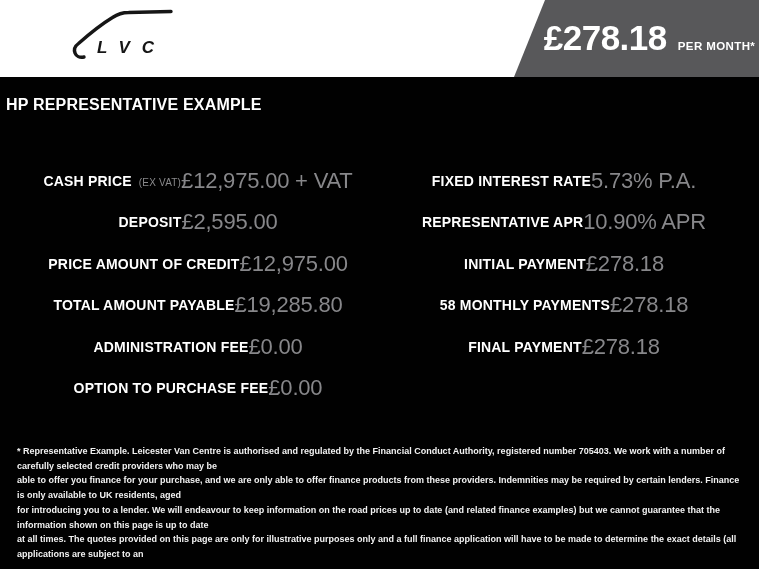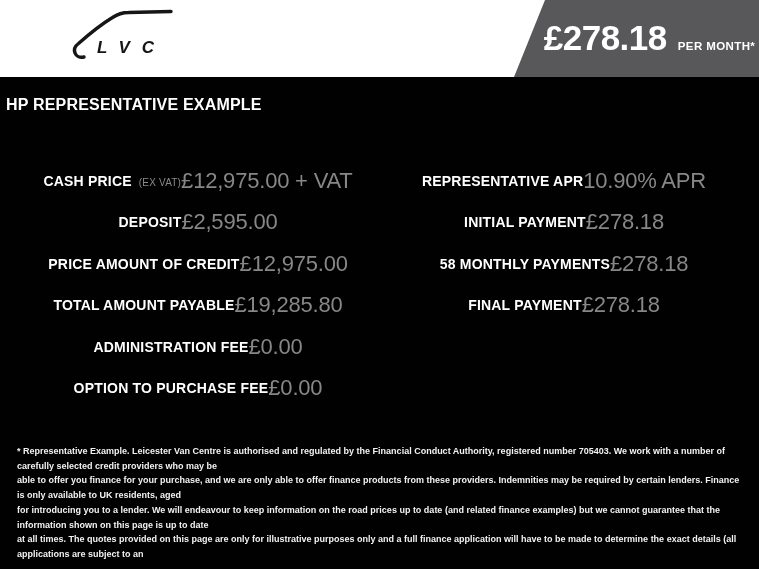--- a/index.html
+++ b/index.html
@@ -131,20 +131,24 @@
         <span class="fin-value">£0.00</span>
       </div>
       <div class="fin-row">
         <span class="fin-label">OPTION TO PURCHASE FEE</span>
         <span class="fin-value">£0.00</span>
       </div>
     </div>
 
     <div class="fin-col">
       <div class="fin-row">
+        <span class="fin-label">FIXED INTEREST RATE</span>
+        <span class="fin-value">5.73% P.A.</span>
+      </div>
+      <div class="fin-row">
         <span class="fin-label">REPRESENTATIVE APR</span>
         <span class="fin-value">10.90% APR</span>
       </div>
       <div class="fin-row">
         <span class="fin-label">INITIAL PAYMENT</span>
         <span class="fin-value">£278.18</span>
       </div>
       <div class="fin-row">
         <span class="fin-label">58 MONTHLY PAYMENTS</span>
         <span class="fin-value">£278.18</span>

